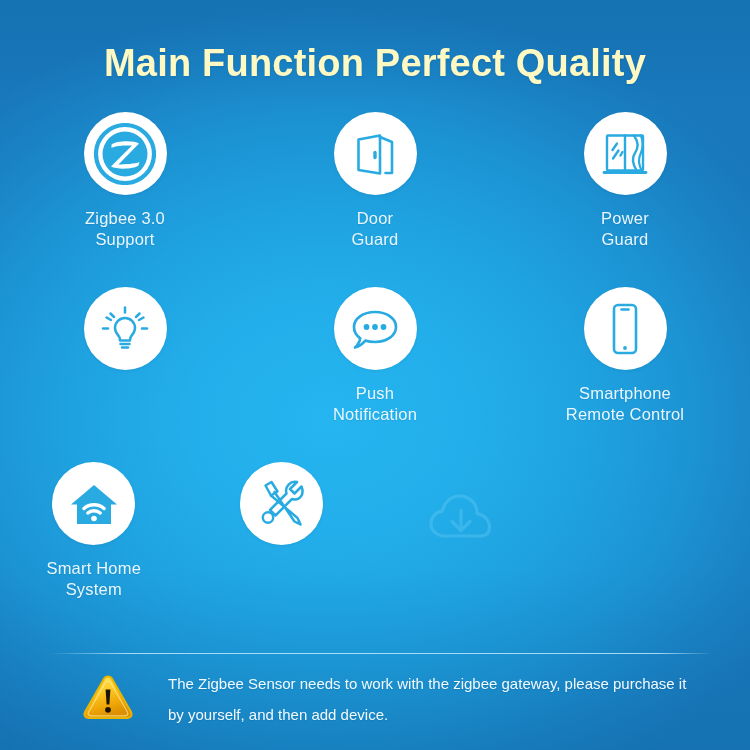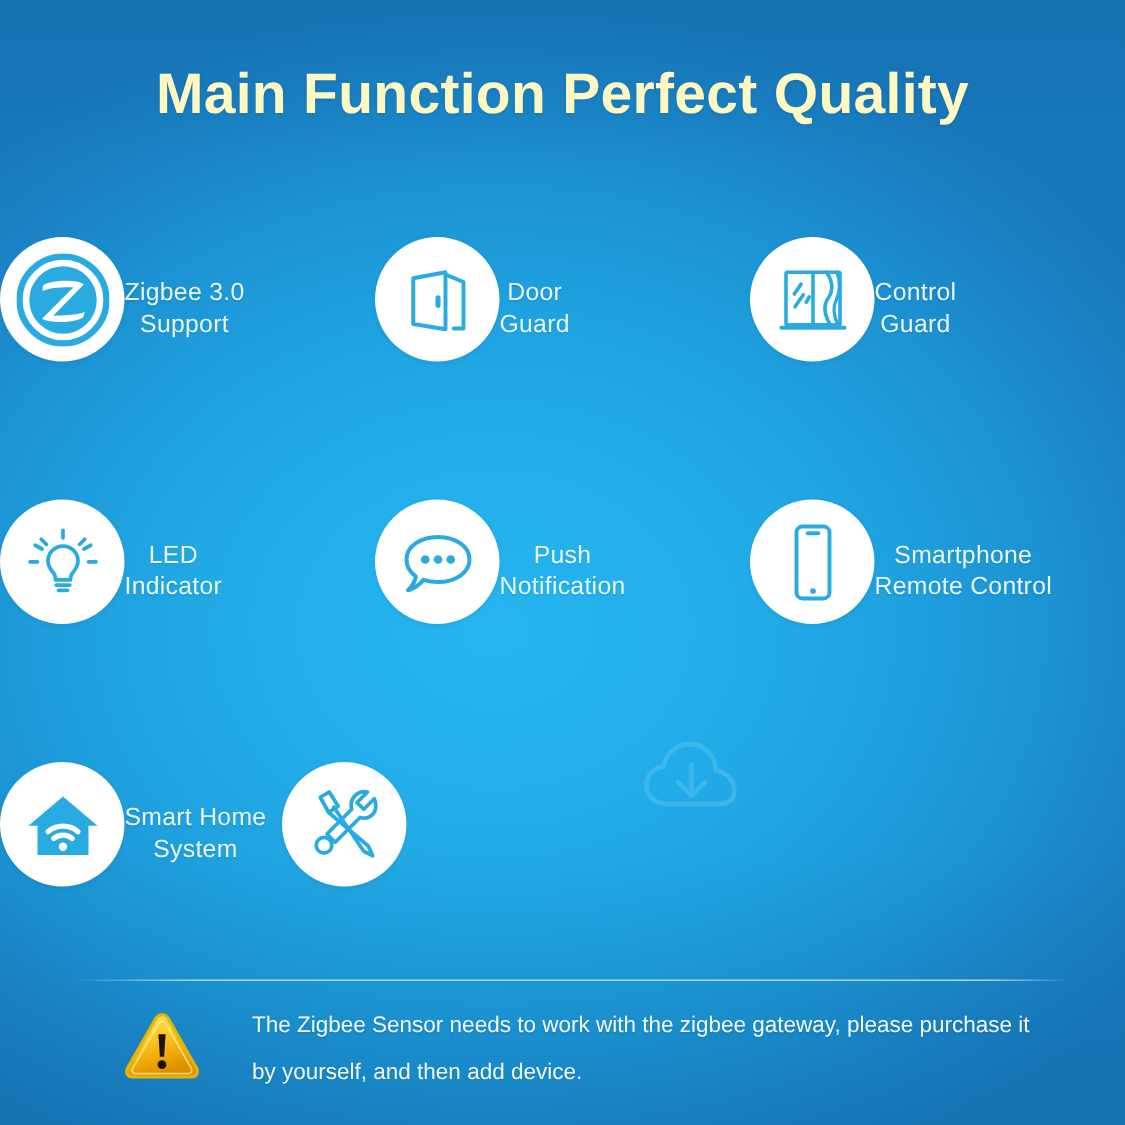--- a/index.html
+++ b/index.html
@@ -56,20 +56,21 @@
     width:750px;
   }
   .row {
     display:flex;
     width:750px;
     height:175px;
   }
   .cell {
     flex:1 1 0;
     display:flex;
+    flex-direction:column;
     align-items:center;
   }
   .cell.empty { visibility:hidden; }
 
   .disc {
     width:83px; height:83px;
     border-radius:50%;
     background:#ffffff;
     display:flex;
     align-items:center;
@@ -175,21 +176,21 @@
               <path d="M27 7.5 L27 42.5"></path>
               <path d="M6 44.5 L48 44.5" stroke-width="2.8"></path>
               <path d="M14.5 22 L19 15.5"></path>
               <path d="M15 30.5 L20.5 22.5"></path>
               <path d="M22.5 27.5 L24.5 24"></path>
               <path d="M36 7.5 C40.5 14 40.5 20 37 25 C33.5 30 35 36.5 38.5 42.5" stroke-width="2.4"></path>
               <path d="M43 7.5 C45.5 15 45 21 42.5 26 C40 31 41 37 43.5 42.5" stroke-width="2.2"></path>
             </svg>
           </span>
         </div>
-        <div class="label">Control
+        <div class="label">Power
 Guard</div>
       </div>
 
 
     </div>
 
     <div class="row">
 
       <div class="cell">
         <div class="disc">
@@ -203,22 +204,20 @@
               <path d="M27 5.5 L27 10.5"></path>
               <path d="M12.5 11.5 L16 15"></path>
               <path d="M41.5 11.5 L38 15"></path>
               <path d="M5 26.5 L10 26.5"></path>
               <path d="M44 26.5 L49 26.5"></path>
               <path d="M8.5 15.5 L13 18"></path>
               <path d="M45.5 15.5 L41 18"></path>
             </svg>
           </span>
         </div>
-        <div class="label">LED
-Indicator</div>
       </div>
 
       <div class="cell">
         <div class="disc">
           <span>
             <svg width="52" height="48" viewBox="0 0 52 48" fill="none" stroke="#29abe2" stroke-width="2.7" stroke-linejoin="round" stroke-linecap="round">
               <path d="M26 7 C38 7 47 13.5 47 22 C47 30.5 38 37 26 37
                        C22.5 37 19.2 36.5 16.3 35.6
                        C13.5 39 10 41.5 6 42.5 C9 39.5 10.8 36.5 11.2 33.3
                        C7.3 30.4 5 26.5 5 22 C5 13.5 14 7 26 7 Z"></path>

